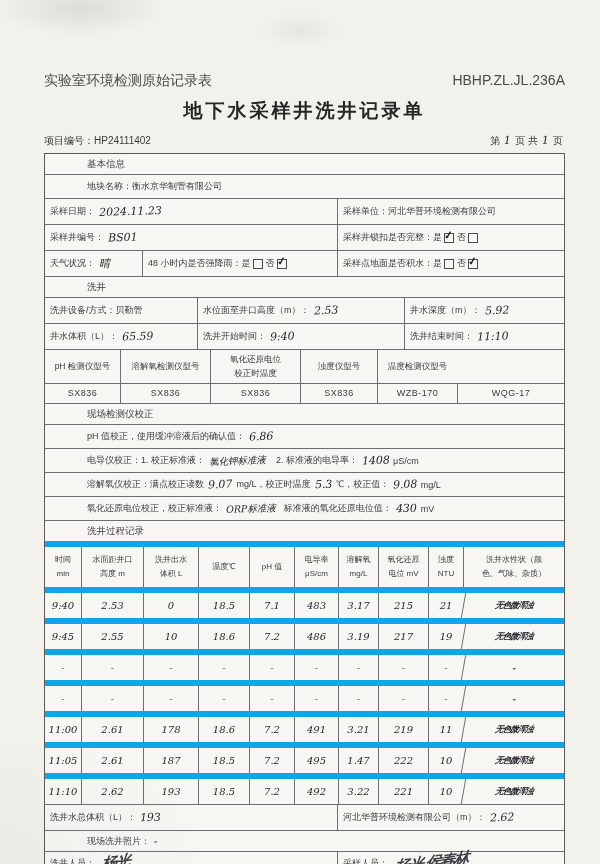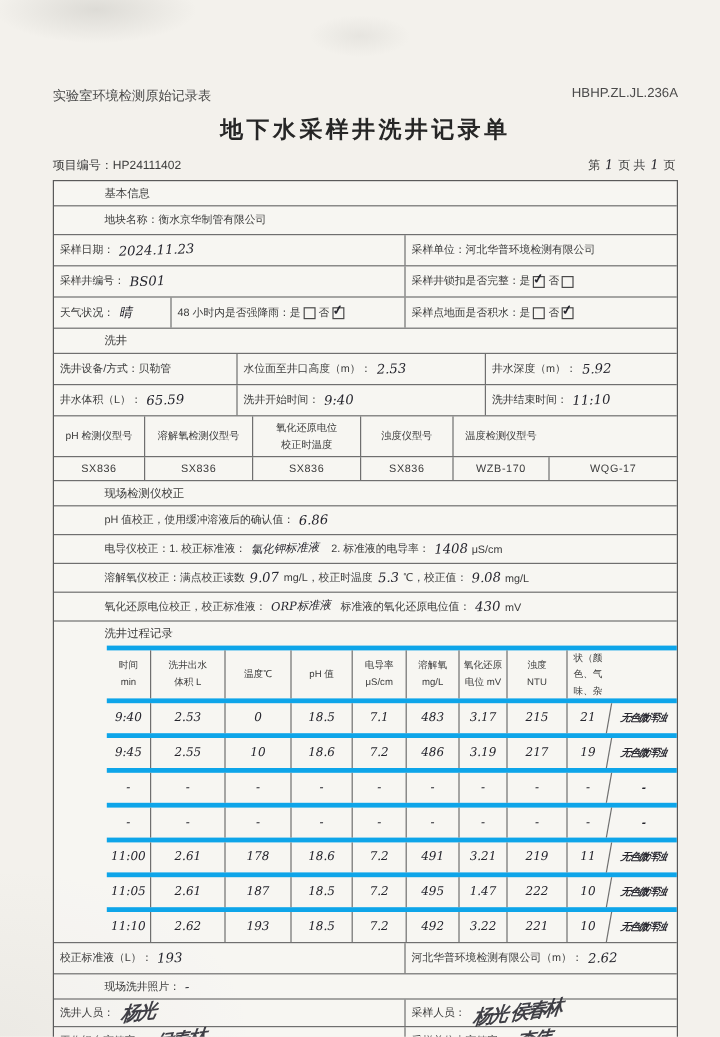--- a/index.html
+++ b/index.html
@@ -9,21 +9,21 @@
     font-family:"Liberation Sans",sans-serif;color:#3b3b3b;
   }
   body::before{
     content:"";position:absolute;left:0;top:0;width:600px;height:864px;pointer-events:none;
     background:
       radial-gradient(120px 40px at 80px 8px, rgba(120,120,115,.18), transparent 70%),
       radial-gradient(60px 25px at 300px 30px, rgba(120,120,115,.10), transparent 70%),
       radial-gradient(300px 200px at 0px 864px, rgba(150,148,140,.08), transparent 70%);
   }
   .sheet{position:absolute;left:44px;top:72px;width:521px;}
-  .doc-header{display:flex;justify-content:space-between;font-size:11px;color:#4a4a4a;margin-bottom:2px;}
+  .doc-header{display:flex;justify-content:space-between;font-size:14px;color:#4a4a4a;margin-bottom:2px;}
   .title{text-align:center;font-size:19px;font-weight:bold;color:#262626;margin:8px 0 10px;letter-spacing:3px;font-family:Liberation Serif, serif;}
   .meta{display:flex;justify-content:space-between;align-items:flex-end;font-size:10px;margin-bottom:5px;color:#3b3b3b;}
   .meta-right span{margin:0 2px;}
 
   .grid{border:1.5px solid #5a5a5a;background:rgba(255,255,255,.35);}
   .row{display:flex;border-top:1px solid #6f6f6f;align-items:stretch;}
   .row:first-child{border-top:none;}
   .cell{padding:1px 5px;border-left:1px solid #6f6f6f;display:flex;align-items:center;font-size:9px;color:#3b3b3b;box-sizing:border-box;overflow:visible;white-space:nowrap;}
   .cell:first-child{border-left:none;}
   .grow{flex:1 1 auto;margin-left:37px;}
@@ -42,21 +42,21 @@
 
   
   .irow{display:grid;grid-template-columns:75px 90px 90px 77px 80px 1fr;border-top:1px solid #6f6f6f;}
   .icell{border-left:1px solid #6f6f6f;display:flex;align-items:center;justify-content:center;text-align:center;
          font-size:8.5px;white-space:pre-line;line-height:1.6;padding:2px;box-sizing:border-box;color:#3b3b3b;}
   .icell:first-child{border-left:none;}
   .ihead .icell{height:33px;}
   .ivals .icell{height:19px;font-size:9px;letter-spacing:.5px;}
 
   
-  .prow{display:grid;grid-template-columns:36px 62px 55px 51px 45px 44px 40px 50px 35px 1fr;border-top:4px solid #0ea5e9;margin-left:44px;}
+  .prow{display:grid;grid-template-columns:36px 62px 55px 51px 45px 44px 40px 50px 35px 1fr;border-top:6px solid #0ea5e9;}
   .phc,.pcell{border-left:1px solid #6f6f6f;display:flex;align-items:center;justify-content:center;text-align:center;box-sizing:border-box;overflow:hidden;}
   .phc:first-child,.pcell:first-child{border-left:none;}
   .phc{font-size:8px;white-space:pre-line;line-height:1.7;height:40px;color:#3b3b3b;padding:1px;}
   .pcell{height:25px;font-family:"DejaVu Serif",serif;font-style:italic;font-size:10px;color:#26262e;transform:none;}
   .prow .pcell:last-child{font-size:8.5px;letter-spacing:-1px;font-weight:bold;transform:skewX(-10deg);}
   .lbl{white-space:nowrap;}
 </style>
 </head>
 <body>
 
@@ -231,20 +231,22 @@
       </div>
     </div>
 
     <div class="row h20">
         <div class="cell grow section">洗井过程记录</div>
       </div>
 
     <div class="prow">
         <div class="phc">时间
 min</div>
+        <div class="phc">水面距井口
+高度 m</div>
         <div class="phc">洗井出水
 体积 L</div>
         <div class="phc">温度℃</div>
         <div class="phc">pH 值</div>
         <div class="phc">电导率
 μS/cm</div>
         <div class="phc">溶解氧
 mg/L</div>
         <div class="phc">氧化还原
 电位 mV</div>
@@ -335,21 +337,21 @@
           <div class="pcell">492</div>
           <div class="pcell">3.22</div>
           <div class="pcell">221</div>
           <div class="pcell">10</div>
           <div class="pcell">无色微浑浊</div>
         </div>
       </div>
 
     <div class="row h25">
       <div class="cell" style="width:255px">
-        <span class="lbl">校正标准液（L）：</span>
+        <span class="lbl">洗井水总体积（L）：</span>
         <span class="hw">193</span>
       </div>
       <div class="cell grow">
         <span class="lbl">河北华普环境检测有限公司（m）：</span>
         <span class="hw">2.62</span>
       </div>
     </div>
 
     <div class="row h20">
       <div class="cell grow">

